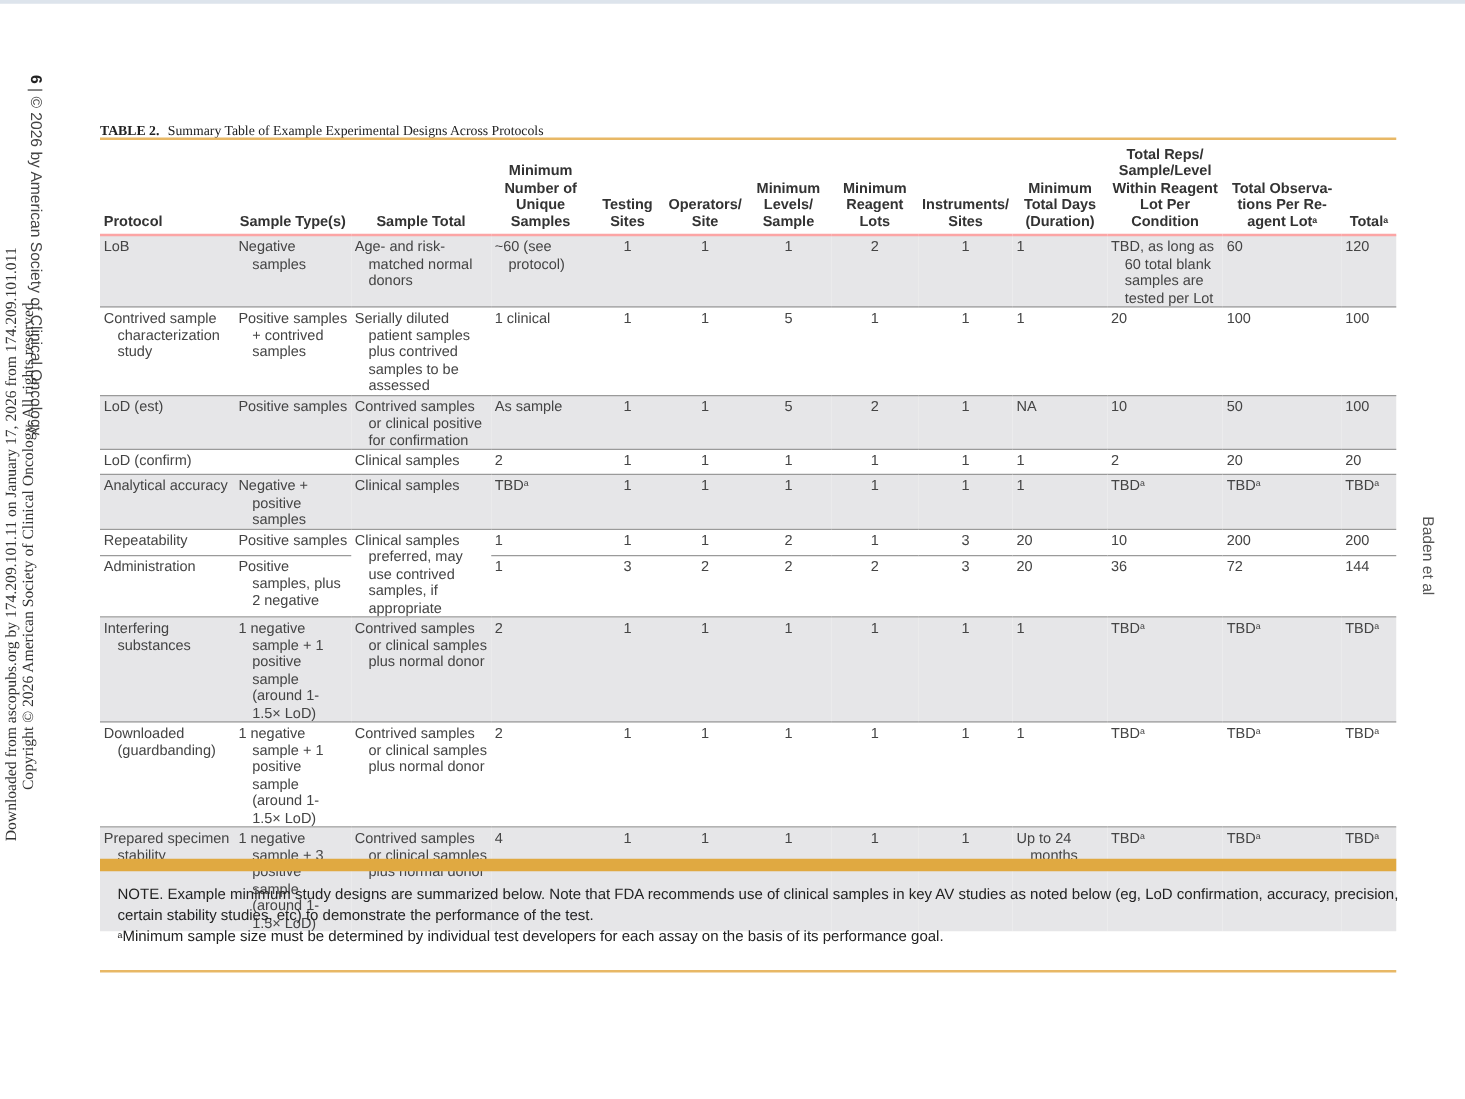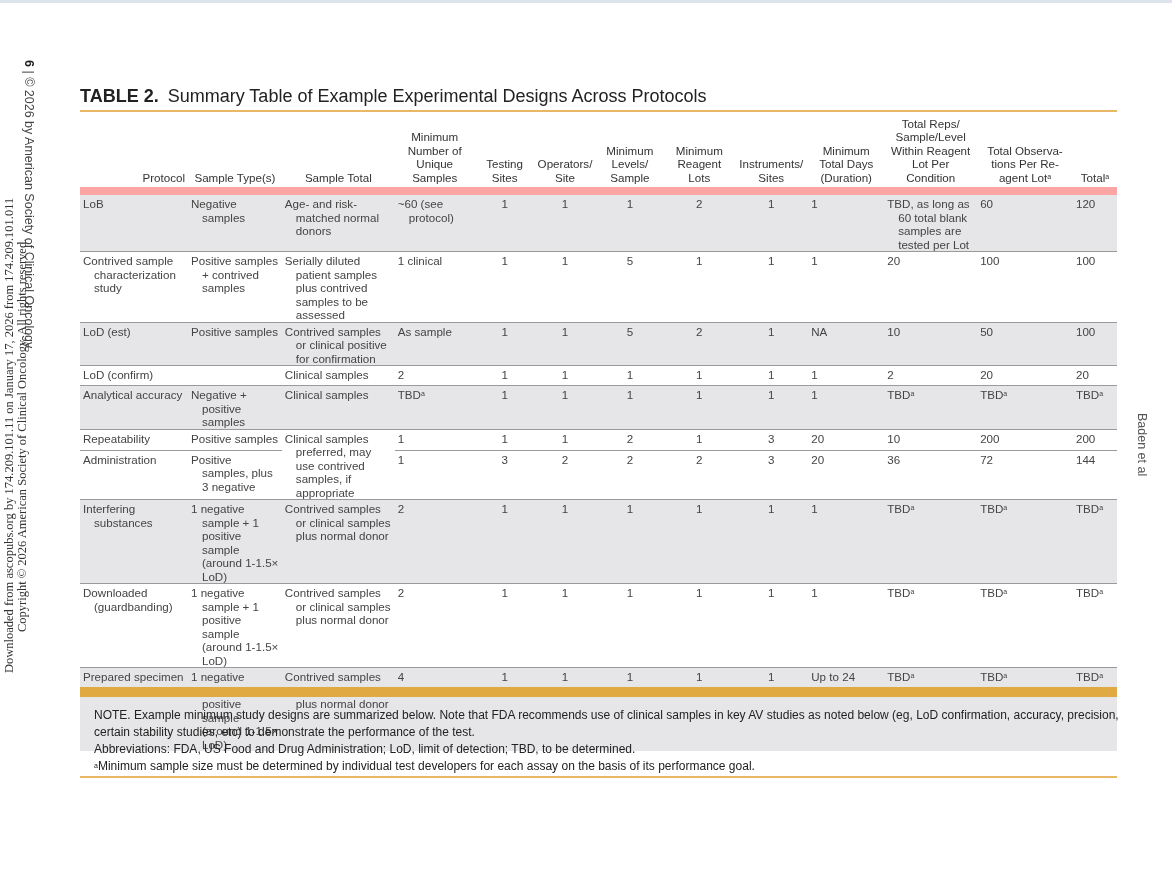--- a/index.html
+++ b/index.html
@@ -20,33 +20,33 @@
     transform-origin:0 0; transform:rotate(-90deg);
     font-family:"Liberation Serif", serif; font-size:12.5px; color:#333;
     white-space:nowrap; line-height:13px; text-align:center;
   }
   .side-right {
     position:absolute; left:1149px; top:413px;
     transform-origin:0 0; transform:rotate(90deg);
     font-size:12.5px; color:#555; white-space:nowrap;
   }
   .caption {
-    position:absolute; left:80px; top:86px; font-size:18px; color:#222;
+    position:absolute; left:80px; top:99px; font-size:11px; color:#222;font-family:Liberation Serif, serif;
   }
   .caption .lbl { font-weight:bold; margin-right:4px; }
   .rule-top { position:absolute; left:80px; top:110px; width:1037px; height:2px; background:#e8b866; }
   table.t {
     position:absolute; left:80px; top:116px; width:1037px;
     border-collapse:collapse; font-size:11.6px; color:#444; line-height:13.5px;
   }
   table.t th {
-    font-weight:normal; color:#333; vertical-align:bottom; padding:0 3px 3px 3px;
-    border-bottom:8px solid #fca5a5; text-align:center; height:68px;
-  }
-  table.t th.l { text-align:right; }
+    font-weight:bold; color:#333; vertical-align:bottom; padding:0 3px 3px 3px;
+    border-bottom:2px solid #fca5a5; text-align:center; height:68px;
+  }
+  table.t th.l { text-align:left; }
   table.t td {
     vertical-align:top; padding:2px 3px 0 3px; border-bottom:1px solid #9a9a9a;
     text-align:left;
   }
   table.t td.c { text-align:center; }
   table.t tr.g td { background:#e6e6e8; }
   td .hang { padding-left:11px; text-indent:-11px; display:block; }
   sup { font-size:7px; vertical-align:top; position:relative; top:-1px; }
   .orange-bar { position:absolute; left:80px; top:687px; width:1037px; height:10px; background:#e0a941; }
   .notes {
@@ -276,21 +276,21 @@
         </td>
       <td>200</td>
       <td>200</td>
     </tr>
 
     <tr style="height:41px">
       <td>
           <span class="hang">Administration</span>
         </td>
       <td>
-          <span class="hang">Positive samples, plus 3 negative</span>
+          <span class="hang">Positive samples, plus 2 negative</span>
         </td>
       <td>
           <span class="hang">1</span>
         </td>
       <td class="c">3</td>
       <td class="c">2</td>
       <td class="c">2</td>
       <td class="c">2</td>
       <td class="c">3</td>
       <td>
@@ -380,16 +380,15 @@
       <td style="border-bottom:none"><span>TBD</span><sup>a</sup></td>
       <td style="border-bottom:none"><span>TBD</span><sup>a</sup></td>
     </tr>
   </tbody>
 </table>
 
 <div class="orange-bar"></div>
 
 <div class="notes">
   <p>NOTE. Example minimum study designs are summarized below. Note that FDA recommends use of clinical samples in key AV studies as noted below (eg, LoD confirmation, accuracy, precision, certain stability studies, etc) to demonstrate the performance of the test.</p>
-  <p>Abbreviations: FDA, US Food and Drug Administration; LoD, limit of detection; TBD, to be determined.</p>
   <p><sup>a</sup><span>Minimum sample size must be determined by individual test developers for each assay on the basis of its performance goal.</span></p>
 </div>
 <div class="rule-bottom"></div>
 
 </body></html>

